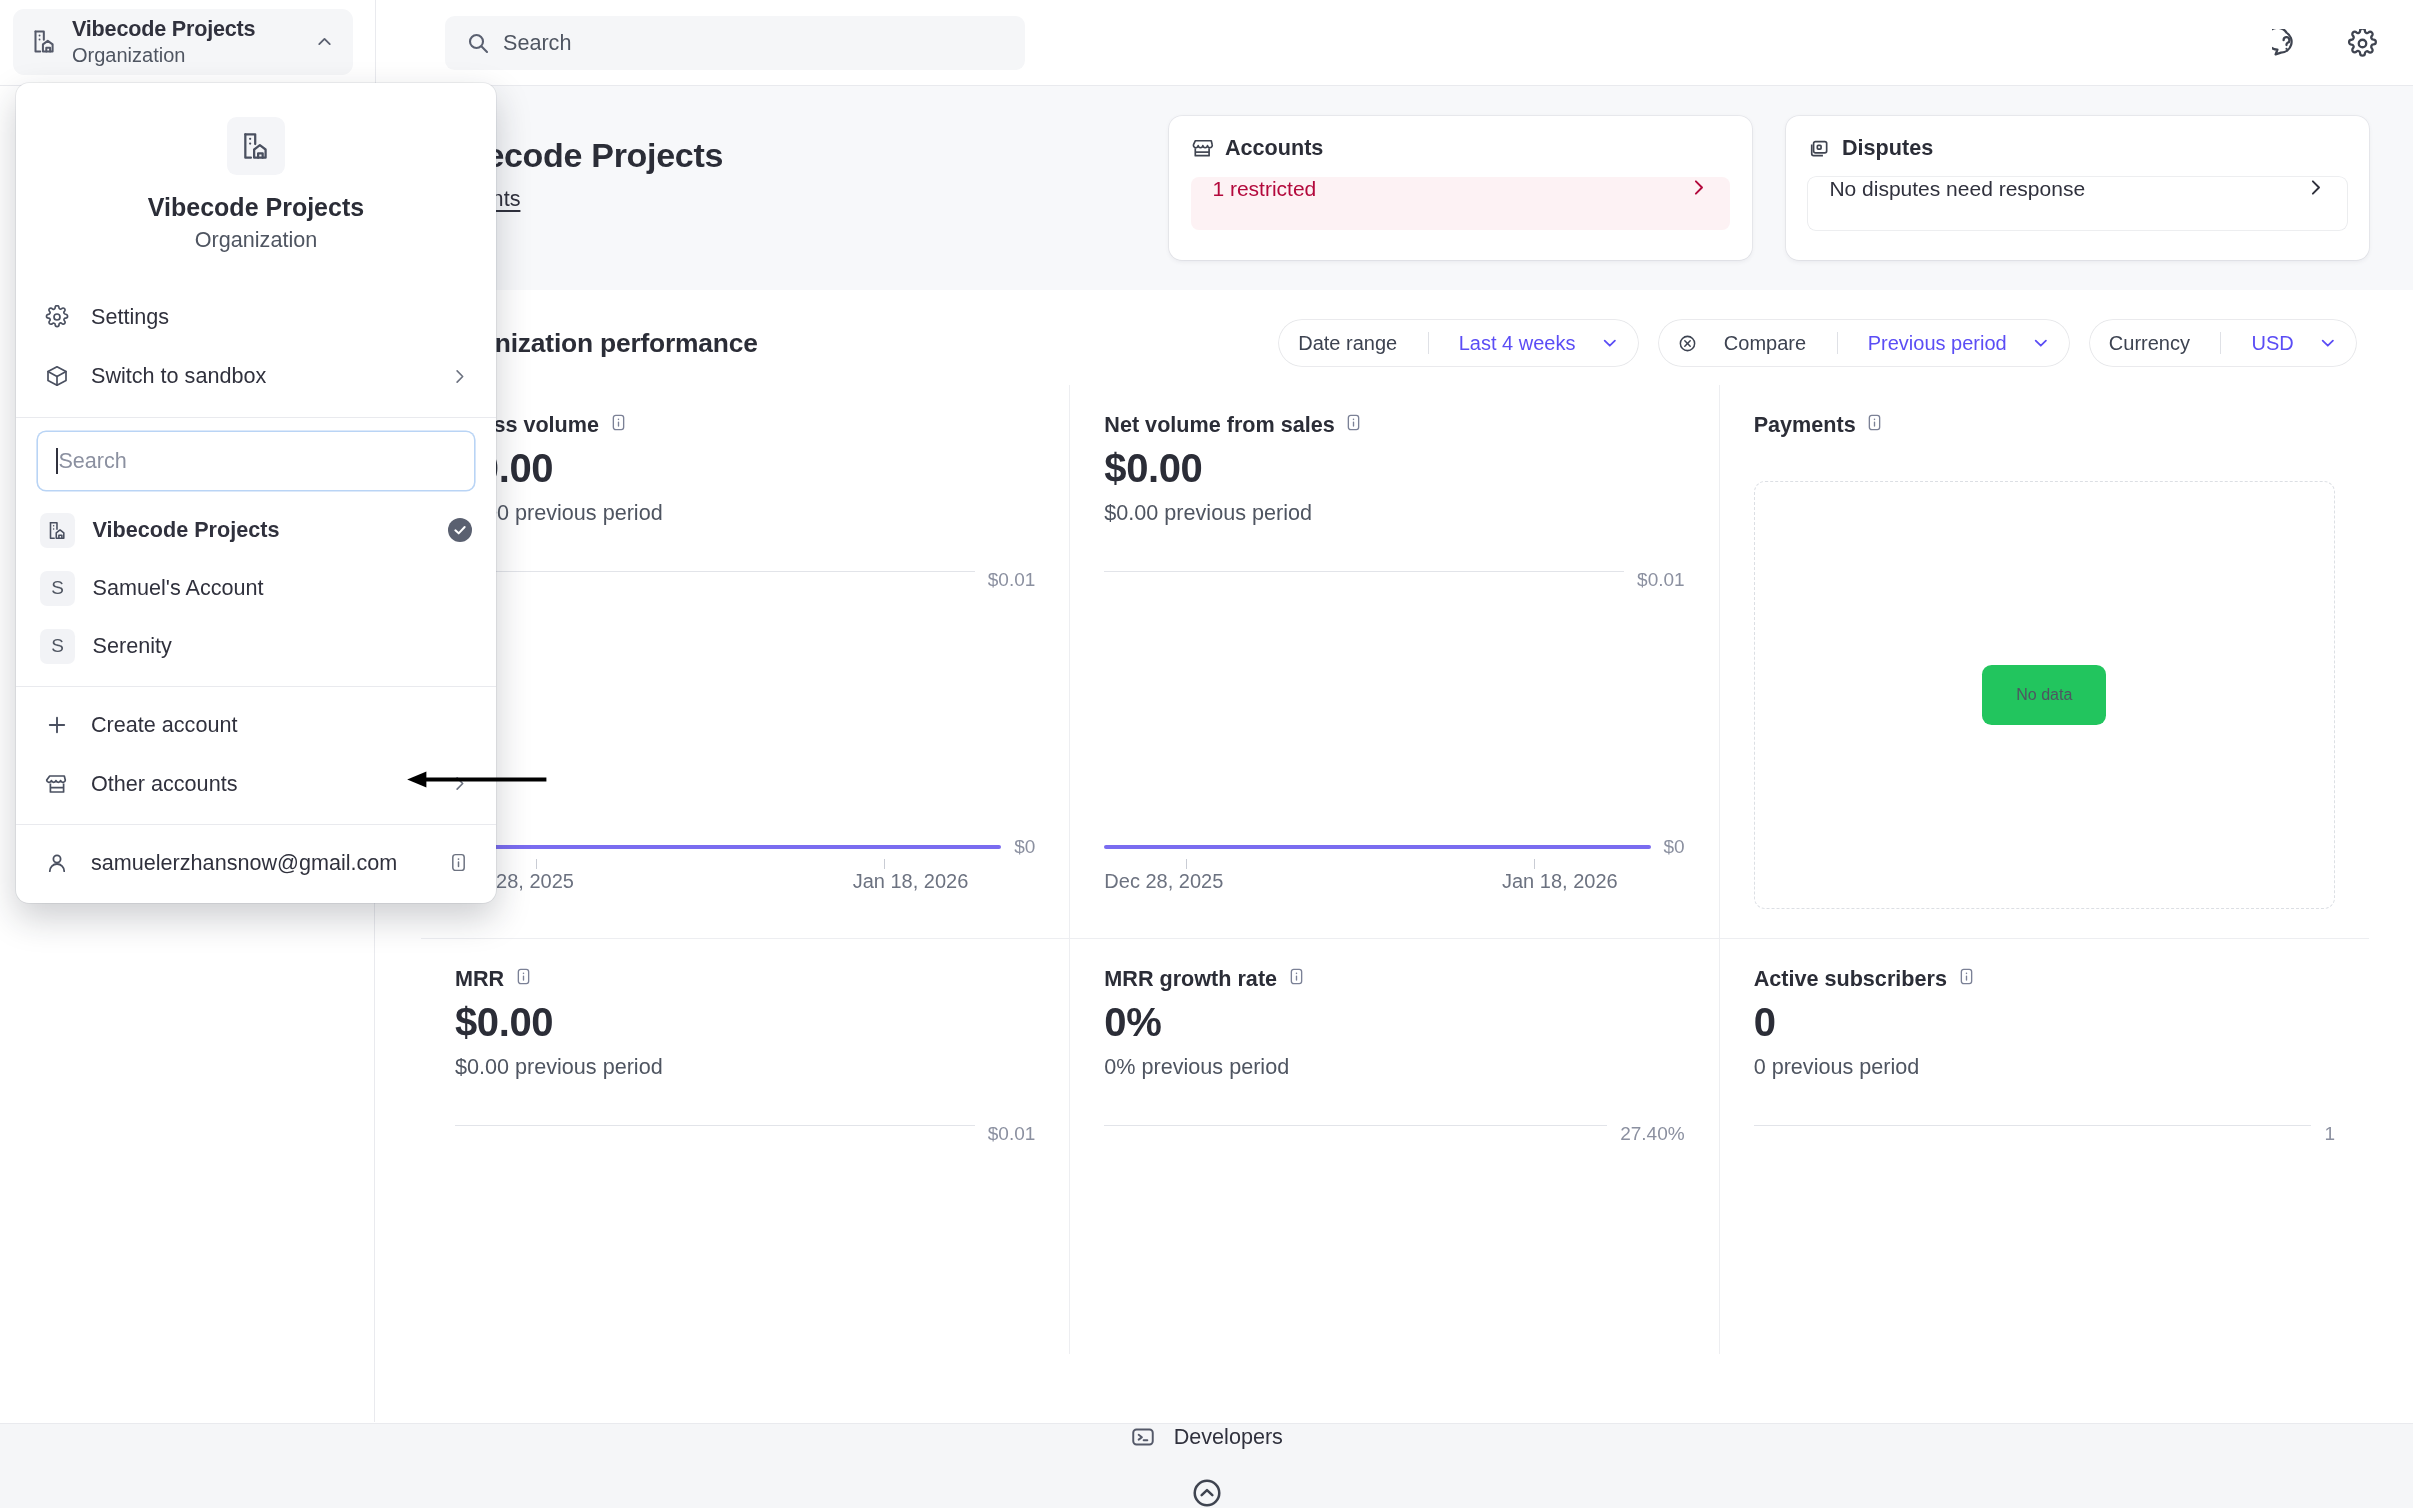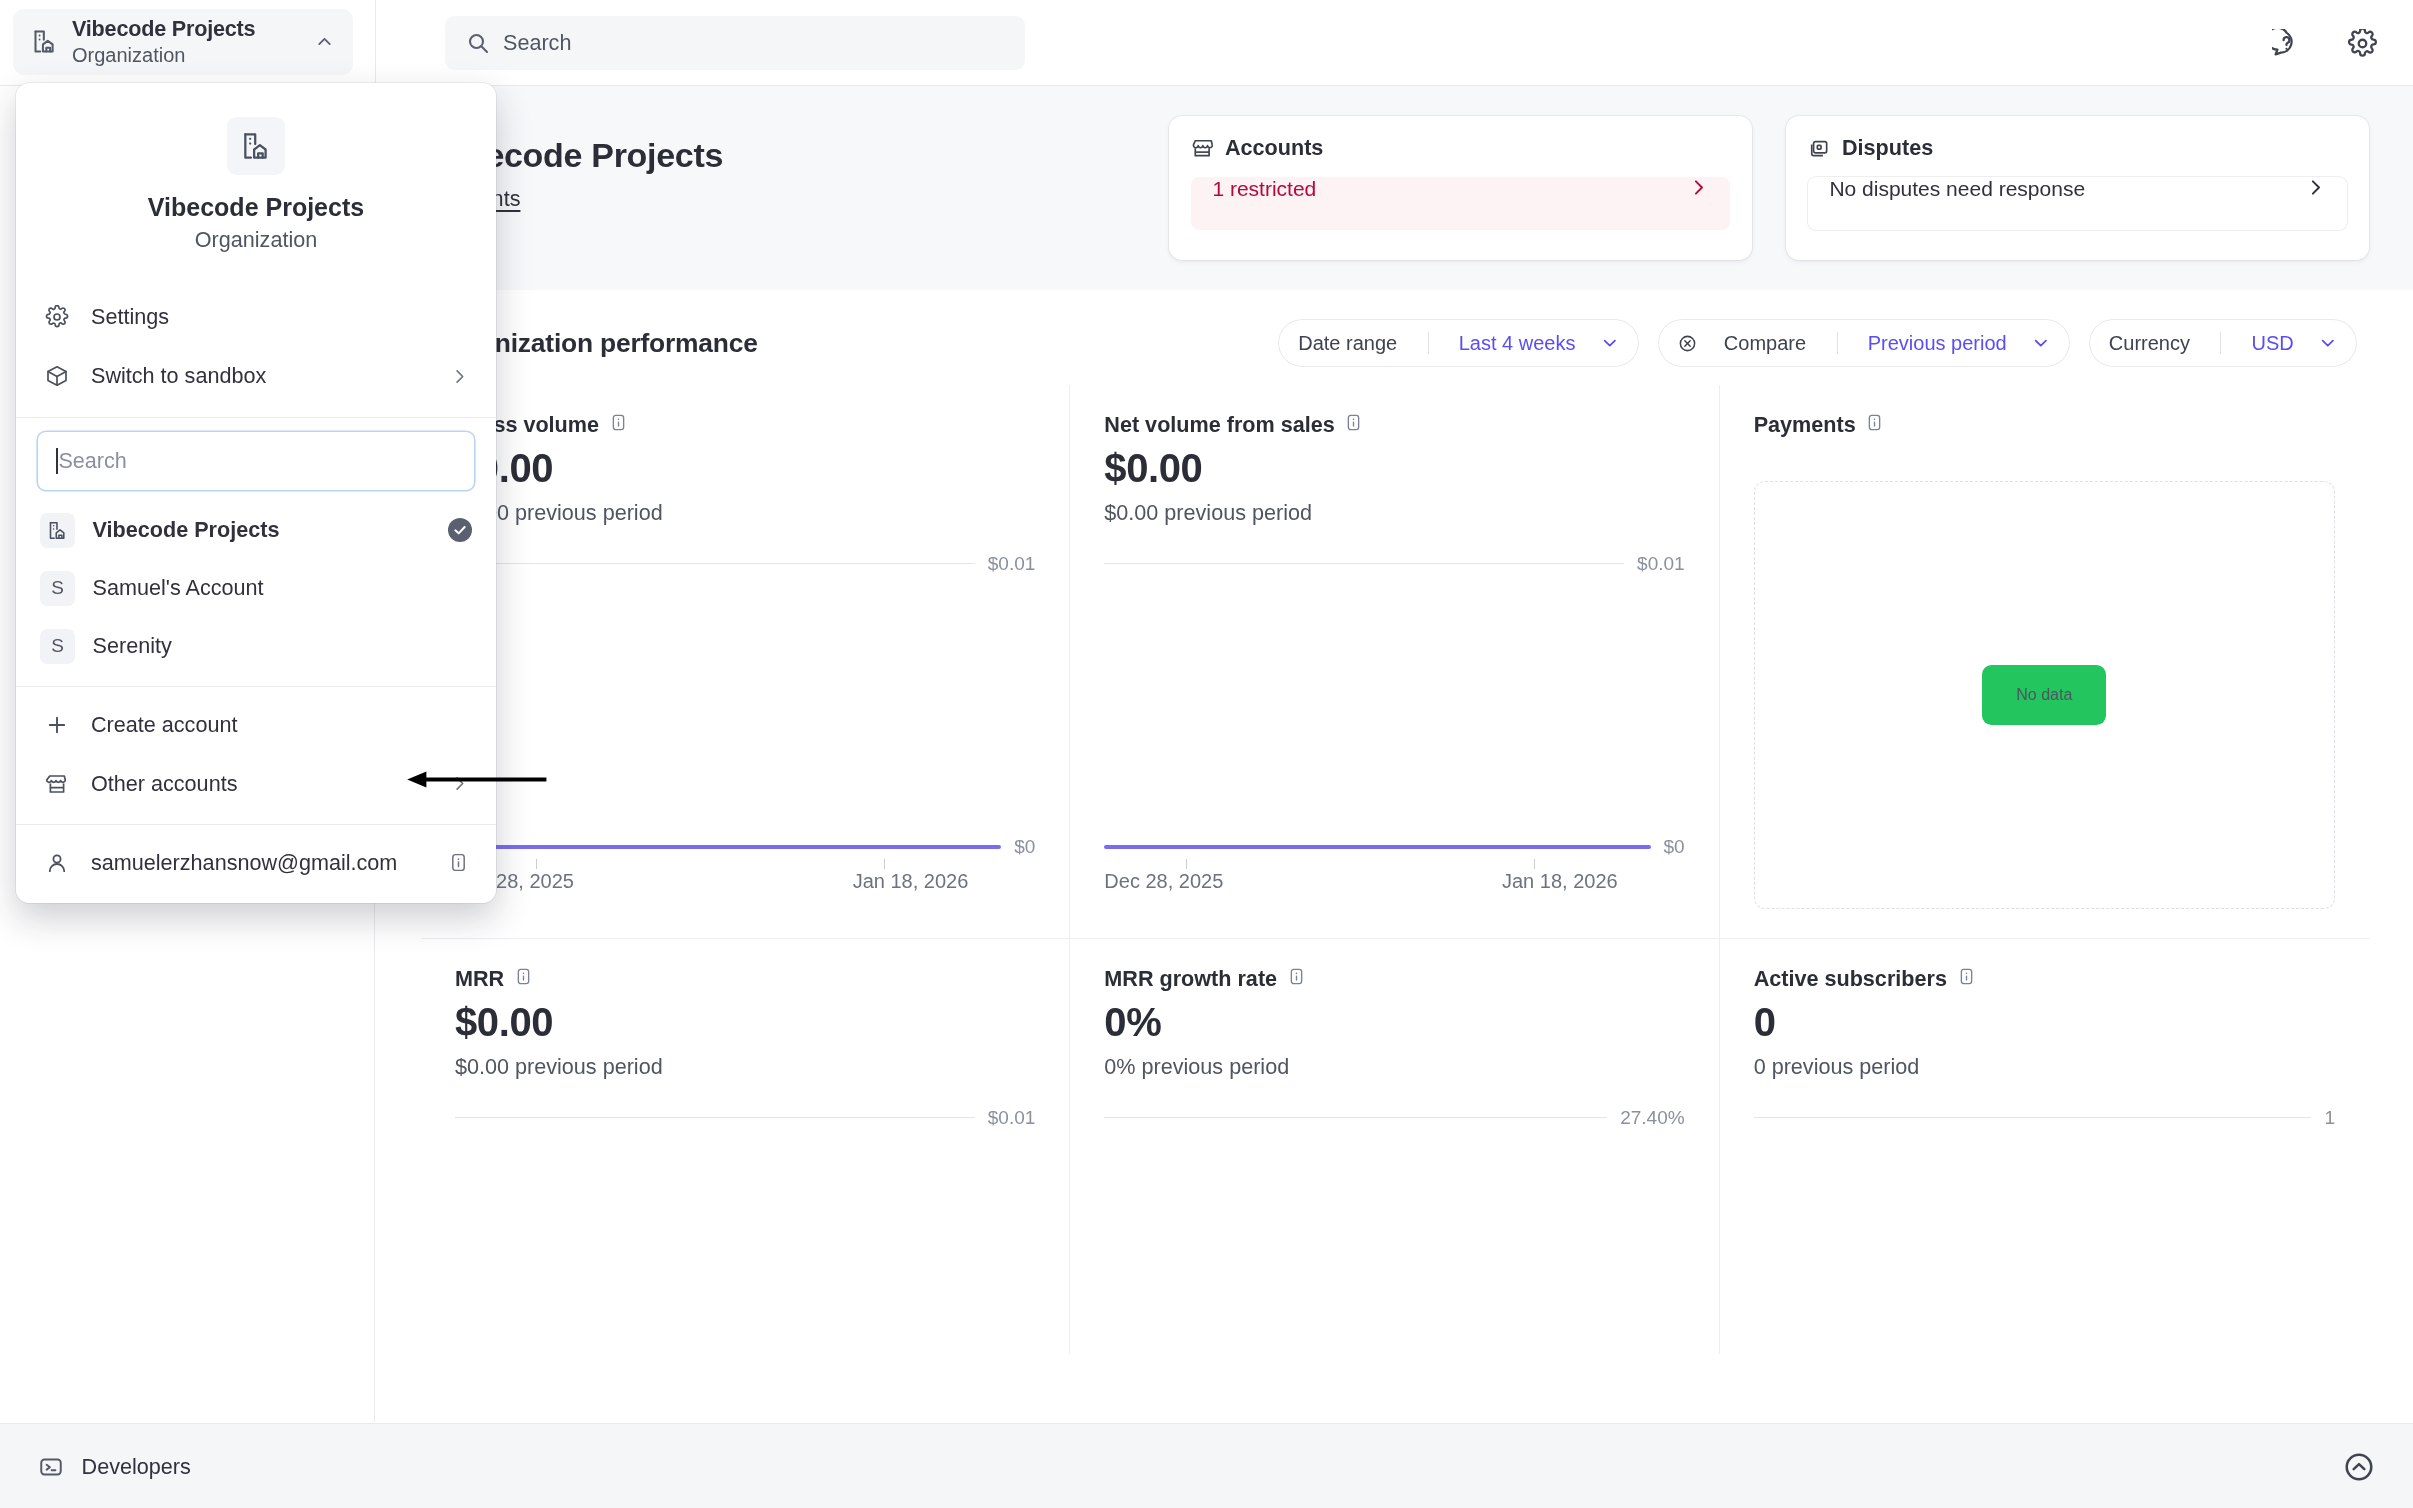--- a/index.html
+++ b/index.html
@@ -97,39 +97,39 @@
   .card { padding: 27px 34px 21px 34px; border-right: 0.8px solid #edeef1; height: 553px; position: relative;}
   .card.last { border-right: none; }
   .card.row2 { height: 416px; border-top: 0.8px solid #edeef1; }
   .m-title { display:flex; align-items:center; gap: 9.6px; font-size: 21.6px; font-weight: 700; color:#2b2d37; }
   .m-val { font-size: 40px; font-weight: 700; color:#2b2d37; margin-top: 8px; letter-spacing:-0.4px;}
   .m-prev { font-size: 21.6px; color: #4f5561; margin-top: 9.6px; }
 
   .spark { position: absolute; left: 34px; right: 34px; top: 168px; bottom: 45px; }
   .axis-top { position: absolute; top: 0; left: 0; right: 0; display:flex; align-items:center; gap: 13px; }
   .axis-top .line { flex: 1 1 auto; height: 0.8px; background: #e2e4e9; }
-  .axis-top .tick { font-size: 19px; color: #8b90a0; white-space: nowrap; }
+  .axis-top .tick { font-size: 19px; color: #8b90a0; white-space: nowrap; margin-top: 16px; }
   .axis-bot { position: absolute; bottom: 35px; left: 0; right: 0; display:flex; align-items:center; gap: 13px; }
   .axis-bot .line { flex: 1 1 auto; height: 4px; background: #7a6cf0; border-radius: 2.4px;}
   .axis-bot .tick { font-size: 19px; color: #8b90a0; white-space: nowrap; }
   .xlabels { position: absolute; bottom: 0; left: 0; right: 67px; display: flex; justify-content: space-between; font-size: 20px; color: #6c7280; }
   .xtickmark { position:absolute; bottom: 24px; width:0.8px; height: 9.6px; background:#c9ccd4;}
 
   .nodata-box {
     position:absolute; left: 34px; right: 34px; top: 96px; bottom: 29px;
     border: 1.6px dashed #dcdfe4; border-radius: 11.2px;
     display:flex; align-items:center; justify-content:center;
   }
   .nodata-chip { background: #22c55e; border-radius: 9.6px; padding: 21px 34px; font-size: 16px; color: #4f5561; }
 
   
   .bottombar {
     position: absolute; left: 0; bottom: 0; width: 2413px; height: 86px;
     background: #f5f6f8; border-top: 0.8px solid #e9eaee;
-    display: flex; align-items: center; justify-content: space-between; padding: 0 38px;
+    display: flex; align-items: center; justify-content: space-between; padding: 0 38px; flex-direction: column;
   }
   .dev { display:flex; align-items:center; gap: 17.6px; font-size: 21.6px; color:#30313d; cursor:pointer;}
   .dev .di { color:#545969; display:flex; }
   .collapse-btn { color:#3f4450; cursor:pointer; display:flex; }
   .dropdown {
     position: absolute; left: 16px; top: 83px; width: 480px;
     background: #ffffff; border-radius: 13px; z-index: 50;
     box-shadow: 0 0 0 0.8px rgba(60,66,87,.10), 0 14.4px 35px rgba(27,31,45,.22);
     overflow: hidden;
   }

